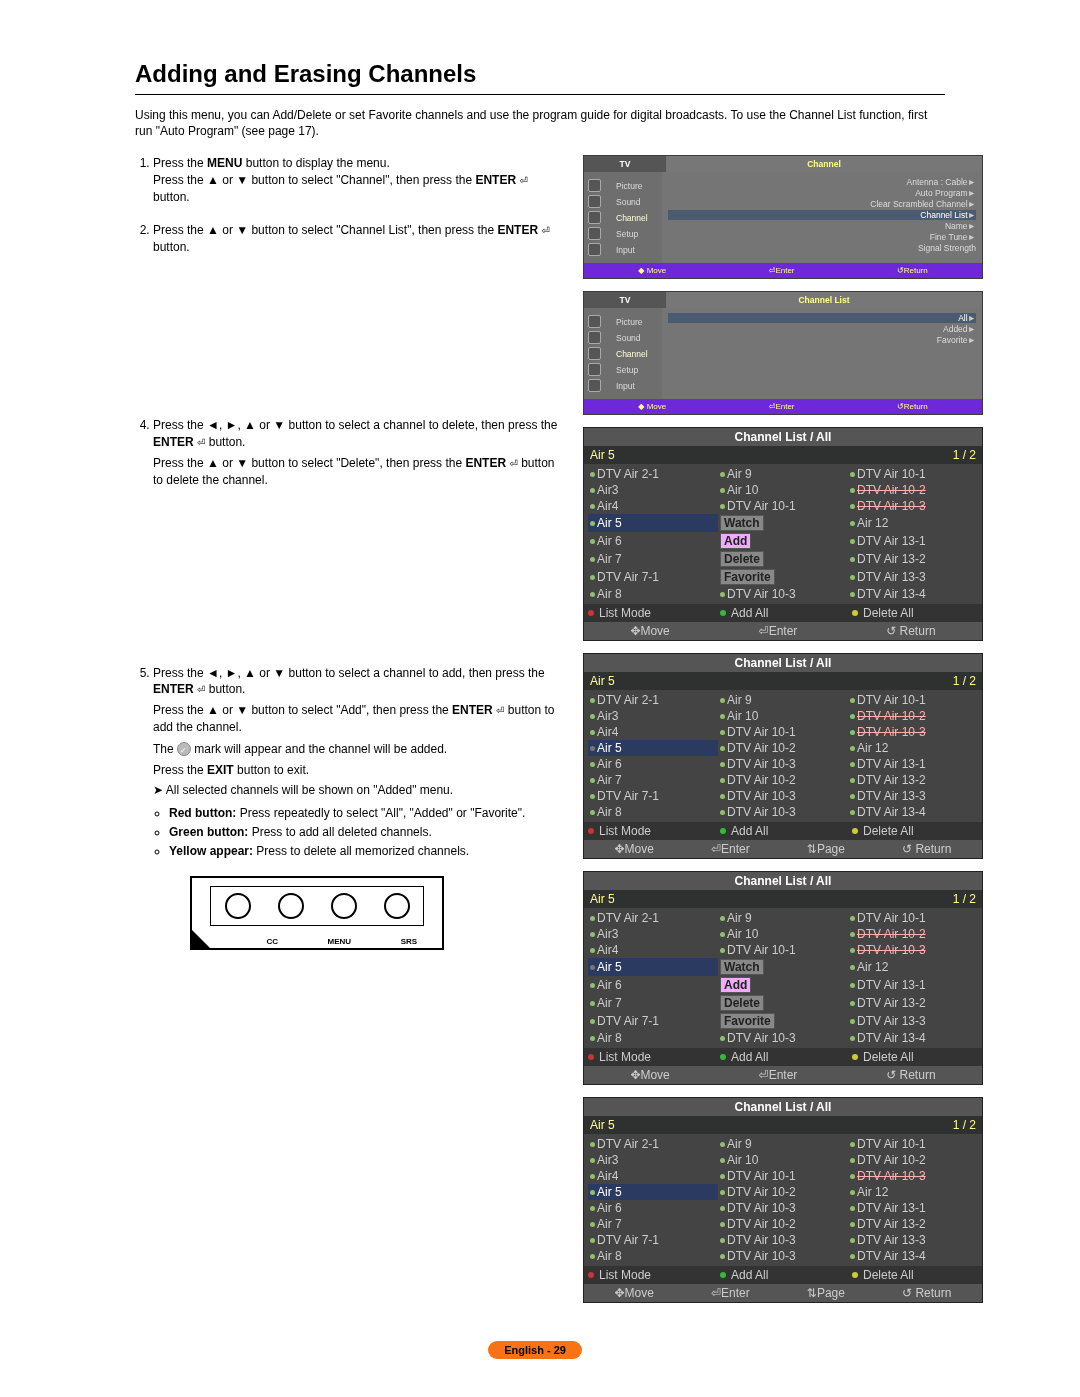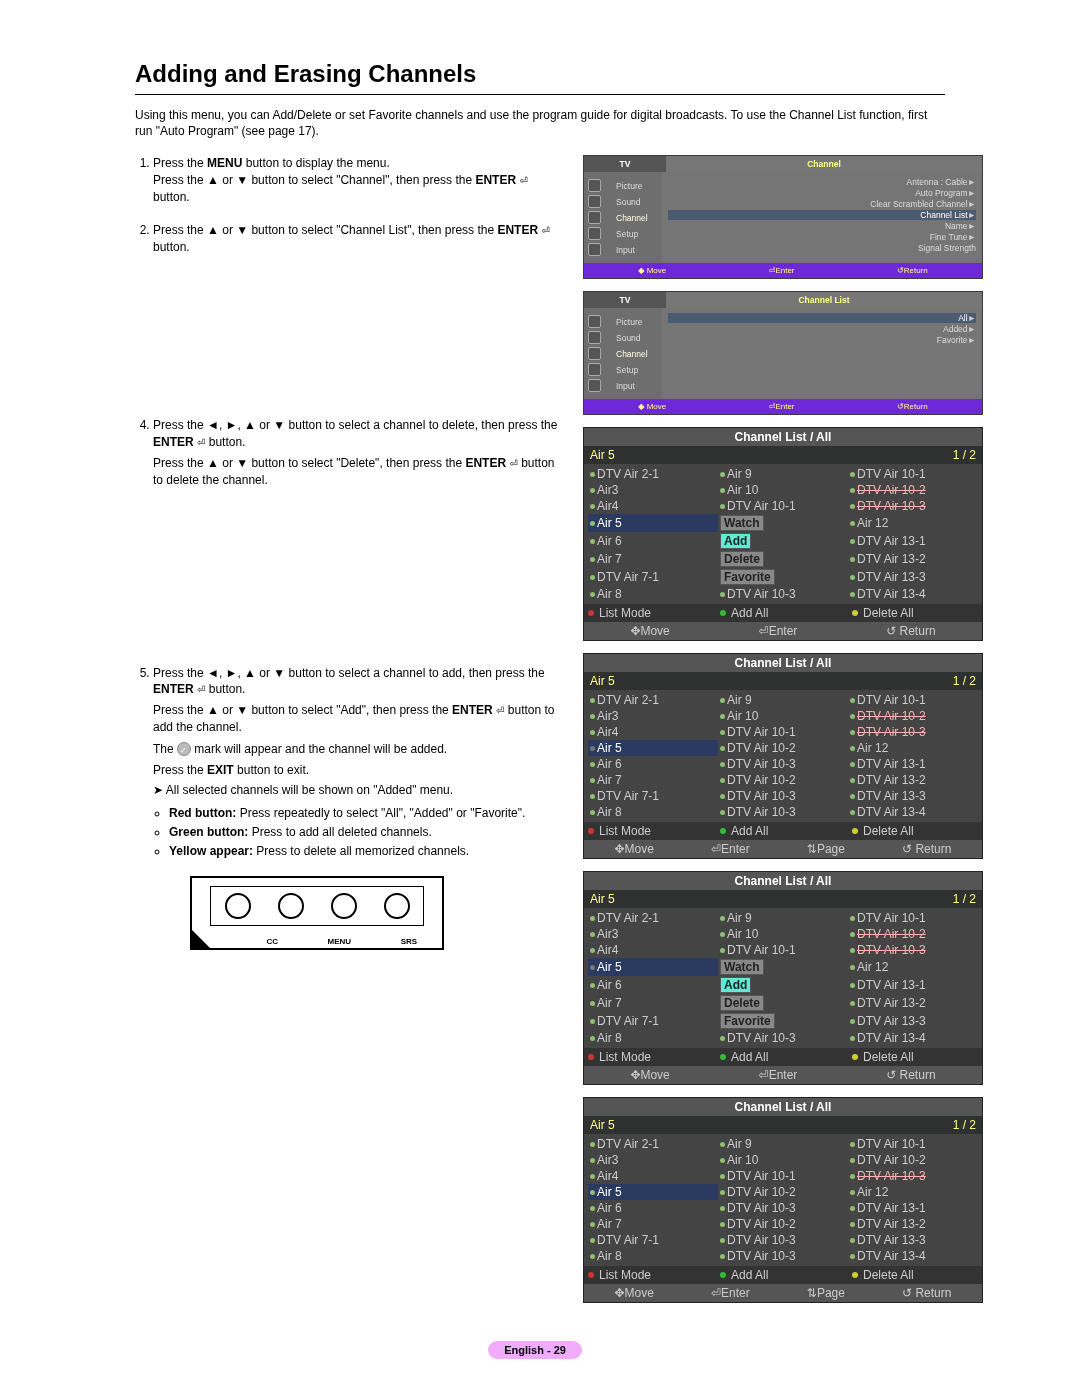--- a/index.html
+++ b/index.html
@@ -52,37 +52,37 @@
   
   .cl{background:#444;color:#ccc;font-size:12px;margin-bottom:12px;border:1px solid #222;}
   .cl-title{text-align:center;font-weight:bold;color:#fff;padding:2px;background:#555;}
   .cl-sub{display:flex;justify-content:space-between;padding:2px 6px;background:#2f3030;color:#ff8;}
   .cl-grid{display:grid;grid-template-columns:1fr 1fr 1fr;gap:0;padding:2px 4px;}
   .cl-grid div{padding:1px 2px;white-space:nowrap;display:flex;align-items:center;gap:2px;}
   .dot{width:5px;height:5px;border-radius:50%;background:#8fbf6f;display:inline-block;flex-shrink:0;}
   .dot-off{background:#777;}
   .sel{background:#2a3a60;color:#fff;}
   .popup{background:#888;border:1px solid #555;padding:0 3px;font-weight:bold;color:#222;}
-  .popup.hi{background:#5eead4;}
+  .popup.hi{background:#f0abfc;}
   .cl-btnrow{display:flex;background:#333;padding:2px 4px;gap:6px;}
   .cl-btnrow div{flex:1;display:flex;align-items:center;gap:5px;}
   .cdot{width:6px;height:6px;border-radius:50%;display:inline-block;}
   .cr{background:#c33;}
   .cg{background:#3b3;}
   .cy{background:#cc3;}
   .cl-foot{display:flex;justify-content:space-around;padding:2px;background:#555;}
   
   .remote{margin:10px 0 0 55px;border:2px solid #000;width:250px;height:70px;position:relative;}
   .remote .inner{border:1px solid #000;margin:8px 18px;height:38px;display:flex;justify-content:space-around;align-items:center;}
   .remote .btn{width:22px;height:22px;border:2px solid #000;border-radius:50%;}
   .remote .labels{position:absolute;bottom:2px;left:0;right:0;display:flex;justify-content:space-around;font-size:8px;font-weight:bold;}
   .remote .corner{position:absolute;left:-2px;bottom:-2px;width:0;height:0;border-right:22px solid transparent;border-bottom:22px solid #000;}
   
   .pg-foot{position:absolute;bottom:40px;left:0;right:0;text-align:center;}
-  .pg-foot span{background:#f0abfc;border-radius:10px;padding:3px 16px;font-size:11px;font-weight:bold;}
+  .pg-foot span{background:#f97316;border-radius:10px;padding:3px 16px;font-size:11px;font-weight:bold;}
   .struck{text-decoration:line-through;color:#ffb0b0;}
   .gap-lg{height:156px;}
   .gap-md{height:108px;}
   .gap-sm{height:34px;}
 </style>
 </head>
 <body>
 
 <div class="page">
   <div class="title-wrap">

